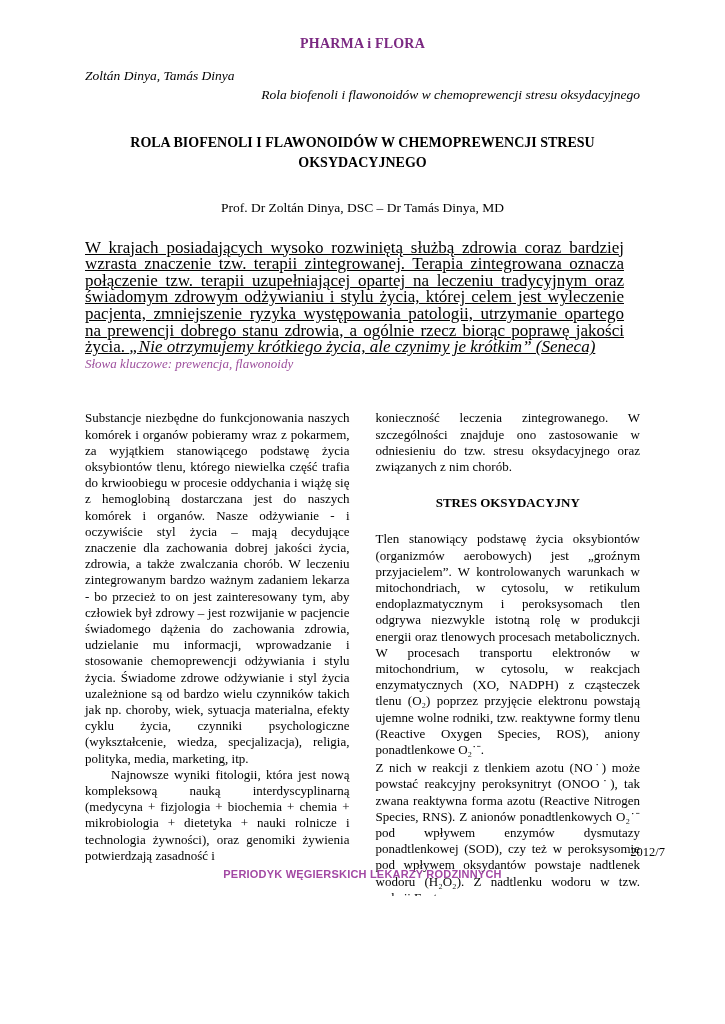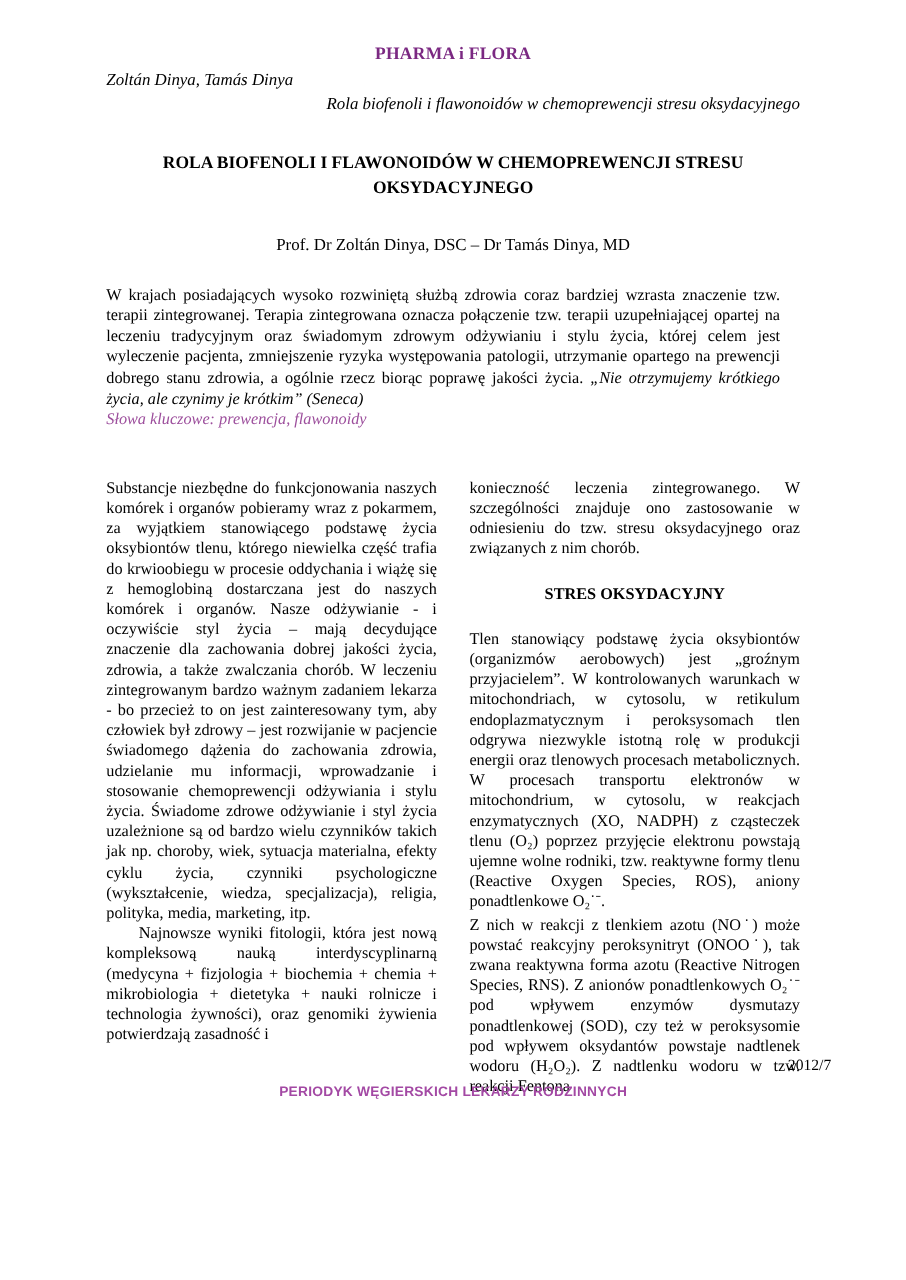--- a/index.html
+++ b/index.html
@@ -23,21 +23,21 @@
   .journal-title {
     text-align: center;
     font-weight: bold;
     font-size: 14px;
     color: var(--journal-title, #7B2982);
     letter-spacing: 0.2px;
   }
   .authors-line {
     font-style: italic;
     font-size: 13.5px;
-    margin-top: 4px;
+    margin-top: 16px;
     text-align: left;
   }
   .running-title {
     font-style: italic;
     font-size: 13.5px;
     margin-top: 3px;
     text-align: right;
   }
   .article-title {
     margin: 30px 10px 0 10px;
@@ -47,22 +47,23 @@
     line-height: 1.45;
   }
   .byline {
     margin-top: 26px;
     text-align: center;
     font-size: 13.5px;
   }
   .intro {
     margin: 24px 16px 0 0;
     text-align: justify;
-    font-size: 13px;
+    font-size: 17px;
     line-height: 16.6px;
+    text-decoration: underline;
   }
   .intro .quote {
     font-style: italic;
   }
   .keywords {
     margin: 0;
     font-size: 13px;
     line-height: 16.6px;
     font-style: italic;
     color: var(--keywords, #9C4E9C);

